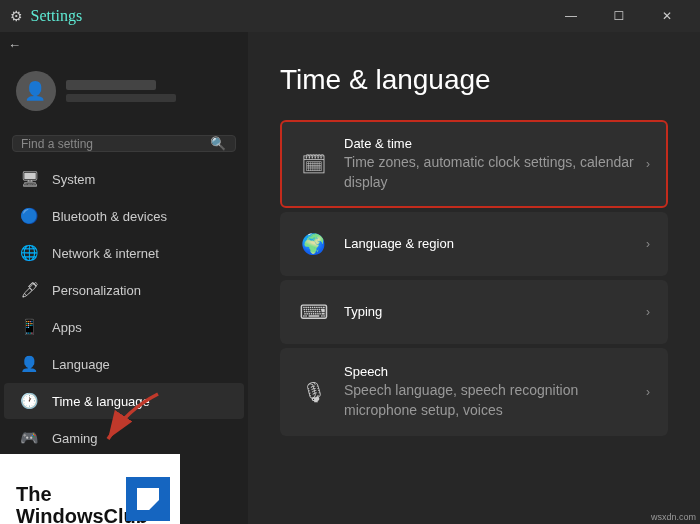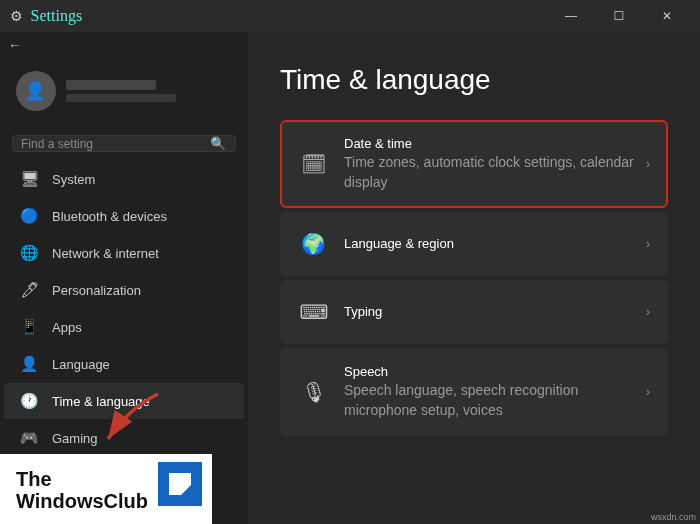--- a/index.html
+++ b/index.html
@@ -248,27 +248,27 @@
       color: #888;
       font-size: 12px;
       flex-shrink: 0;
     }
 
     
     .watermark {
       position: absolute;
       bottom: 0;
       left: 0;
-      width: 212px;
+      width: 180px;
       height: 70px;
       background: #fff;
       display: flex;
       align-items: center;
       justify-content: center;
-      padding: 8px 10px;
+      padding: 23px 10px;
     }
 
     .watermark-blue {
       position: absolute;
       top: 0;
       right: 0;
       width: 40px;
       height: 40px;
       background: #1565c0;
       display: flex;

